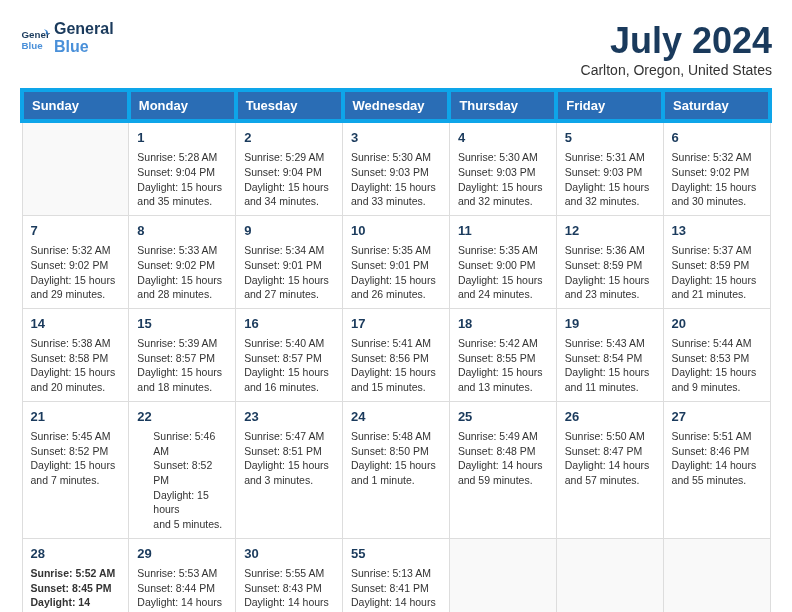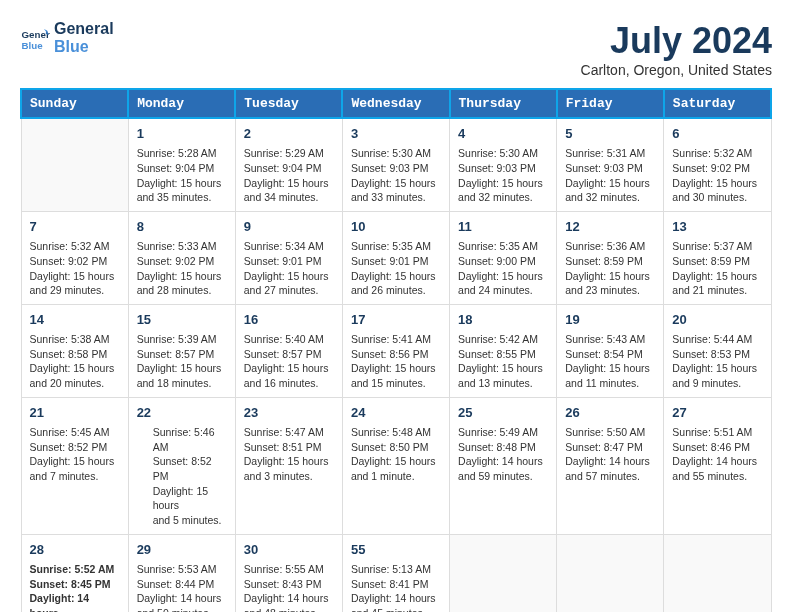--- a/index.html
+++ b/index.html
@@ -45,22 +45,21 @@
     }
     .calendar thead tr {
       background: #2a6db5;
       color: #fff;
     }
     .calendar thead th {
       padding: 6px 8px;
       text-align: left;
       font-size: 13px;
       font-weight: bold;
-      border: 2px solid #0ea5e9;
-      font-family: Liberation Mono, monospace;
+      border: 4px solid #0ea5e9;
     }
     .calendar tbody tr {
       border-bottom: 1px solid #ccc;
     }
     .calendar tbody td {
       vertical-align: top;
       padding: 6px 8px;
       border: 1px solid #ddd;
       width: calc(100% / 7);
       min-height: 80px;

